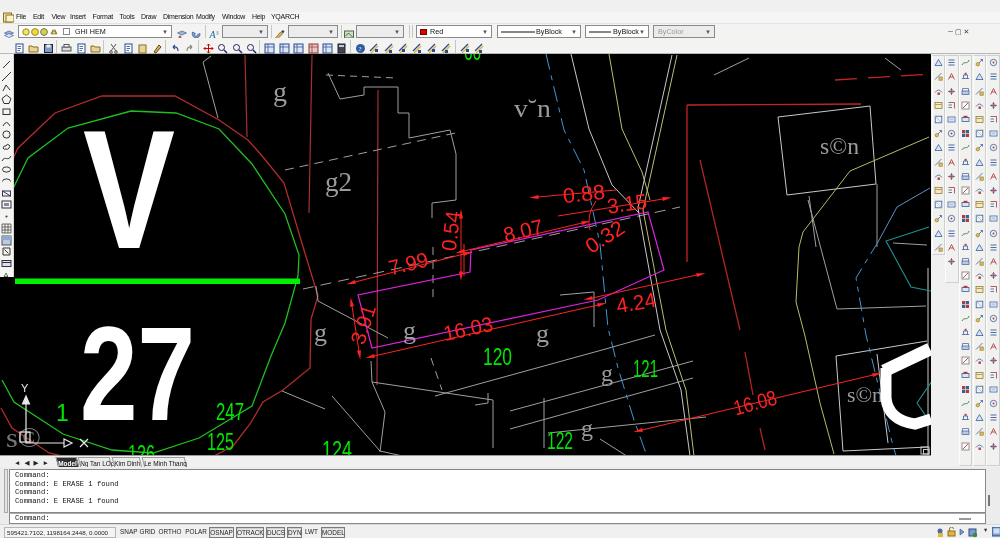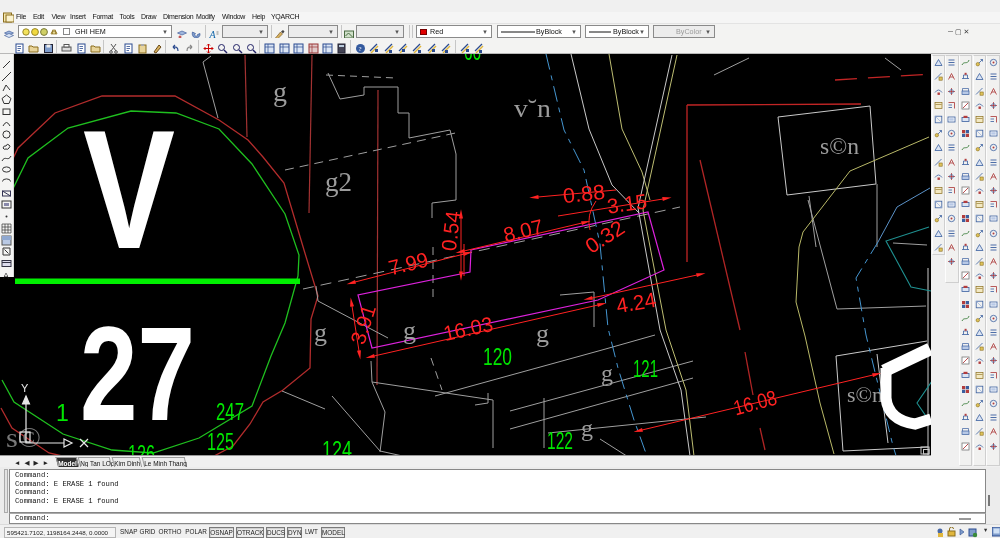--- a/index.html
+++ b/index.html
@@ -114,21 +114,21 @@
    <span class="arr">▾</span>
  </div>
  <div class="combo" style="left:585px;top:1px;width:64px">
    <svg class="abs" style="left:3px;top:0px" width="22" height="11">
           <path d="M0 6 H22" stroke="#111" stroke-width="1"></path>
         </svg>
    <span class="abs" style="left:27px;top:1px">ByBlock</span>
    <span class="arr">▾</span>
  </div>
  <div class="combo gray" style="left:653px;top:1px;width:62px">
-   <span class="abs" style="left:22px;top:1px">ByColor</span>
+   <span class="abs" style="left:4px;top:1px">ByColor</span>
    <span class="arr">▾</span>
  </div>
 </div>
 
 <div id="row2" class="abs"></div>
 <div class="ticon" style="left:14.0px;top:40px"><svg width="11" height="11" viewBox="0 0 11 11">
         <rect x="2" y="1" width="7" height="9" fill="#fff" stroke="#2b4b8f"></rect>
         <path d="M3.5 3.5 H7 M3.5 5.5 H7 M3.5 7.5 H6" stroke="#2b4b8f" stroke-width=".8"></path>
       </svg></div>
 <div class="ticon" style="left:28.4px;top:40px"><svg width="11" height="11" viewBox="0 0 11 11">

